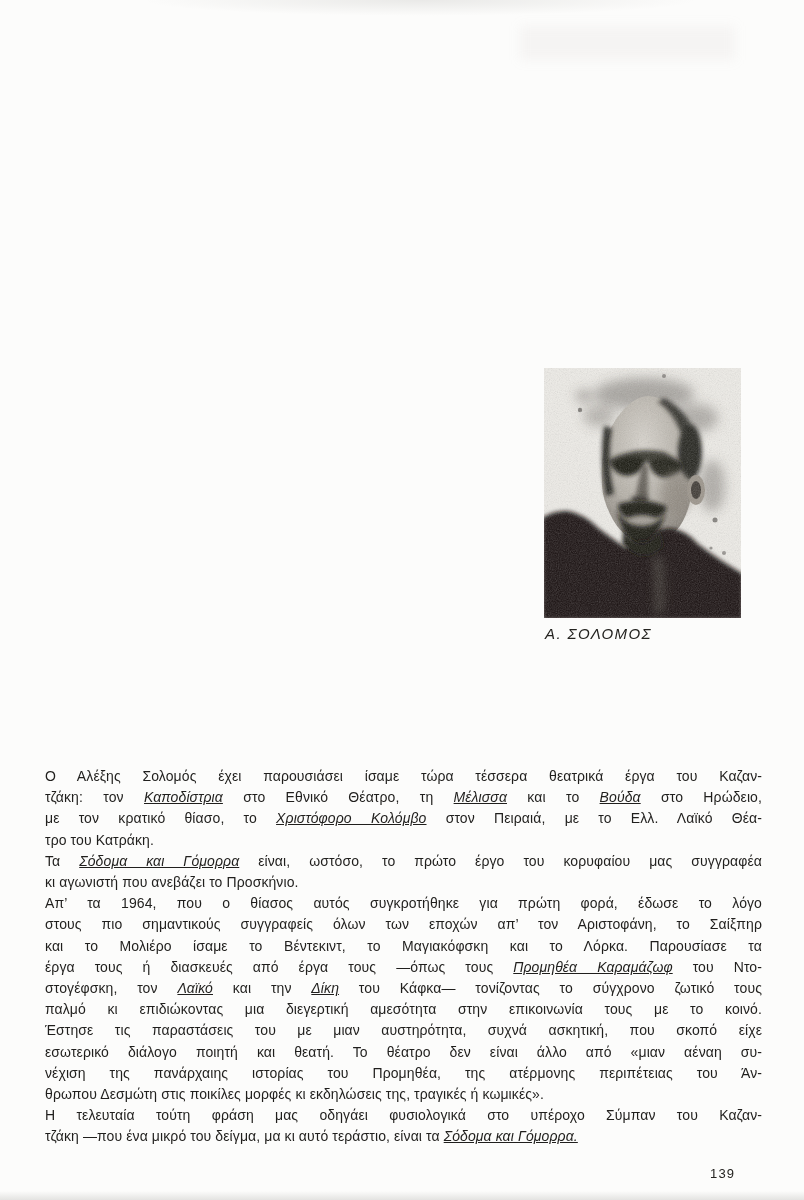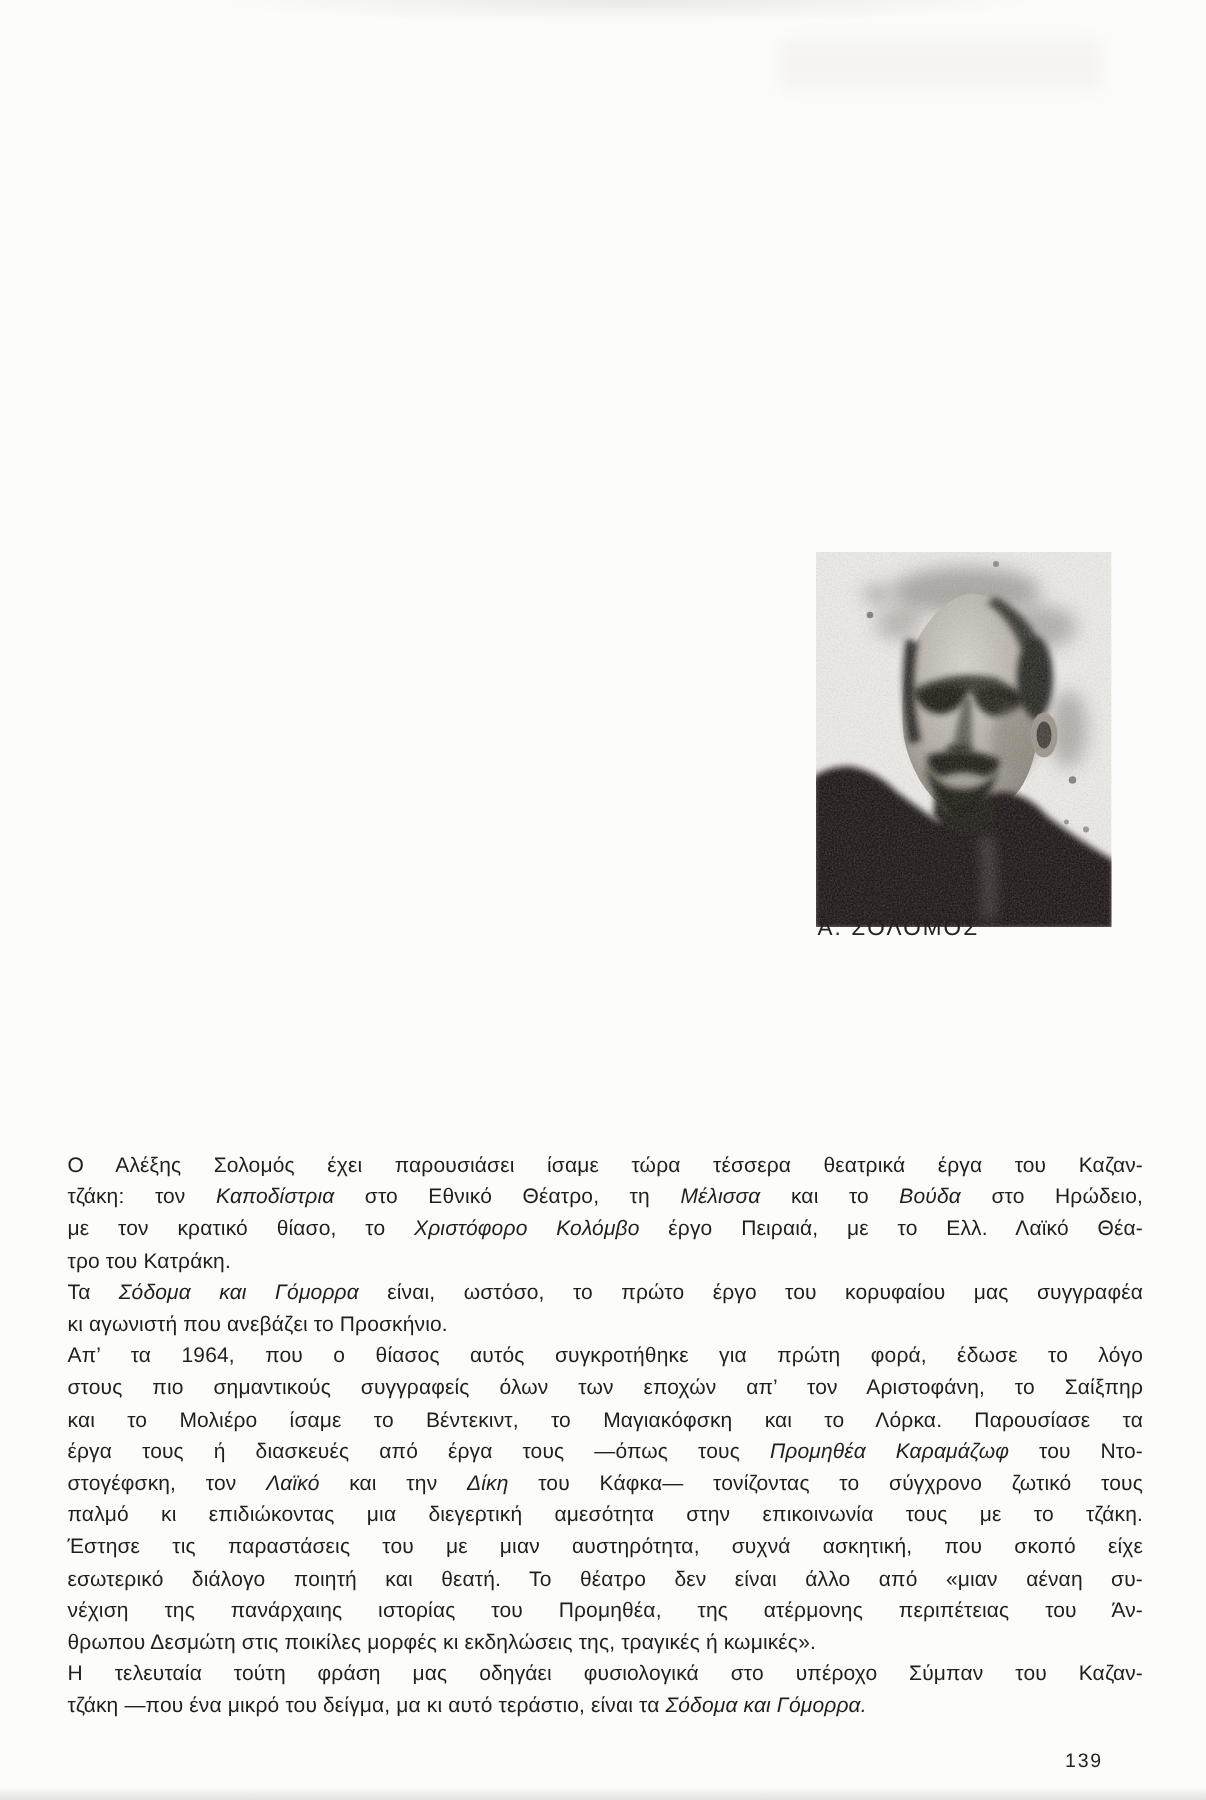--- a/index.html
+++ b/index.html
@@ -24,35 +24,35 @@
   }
   .bottom-noise{
     position:absolute;bottom:0;left:0;width:804px;height:9px;
     background:linear-gradient(to bottom, transparent, rgba(128,127,121,0.20));
   }
   .photo{
     position:absolute;left:544px;top:368px;width:197px;height:250px;
   }
   .photo svg{display:block;width:100%;height:100%;}
   .caption{
-    position:absolute;left:545px;top:610px;
-    font-size:15px;letter-spacing:1.4px;color:#242320;
+    position:absolute;left:545px;top:625px;
+    font-size:15px;letter-spacing:1.4px;color:#242320;font-style:italic;
   }
   .textblock{
     position:absolute;left:45px;top:766px;width:717px;
     font-size:14px;line-height:21.2px;letter-spacing:0.1px;color:#201f1d;
   }
   .textblock .tl{
     text-align:justify;
     text-align-last:justify;
   }
   .textblock .tl.end{
     text-align-last:left;
   }
-  .textblock i{font-style:italic;}
+  .textblock i{font-style:italic;text-decoration:underline;}
   .pagenum{
     position:absolute;left:710px;top:1166px;
     font-size:13px;letter-spacing:1.2px;color:#242320;
   }
 </style>
 </head>
 <body>
 
 <div class="sheet" style="background: rgb(252, 252, 251); color: rgb(32, 31, 29);">
 
@@ -134,30 +134,30 @@
 
       <rect width="197" height="250" filter="url(#grain)"></rect>
     </svg>
   </div>
 
   <div class="caption">Α. ΣΟΛΟΜΟΣ</div>
 
   <div class="textblock">
       <div class="tl"><span>Ο Αλέξης Σολομός έχει παρουσιάσει ίσαμε τώρα τέσσερα θεατρικά έργα του Καζαν-</span></div>
       <div class="tl"><span>τζάκη: τον </span><i>Καποδίστρια</i><span> στο Εθνικό Θέατρο, τη </span><i>Μέλισσα</i><span> και το </span><i>Βούδα</i><span> στο Ηρώδειο,</span></div>
-      <div class="tl"><span>με τον κρατικό θίασο, το </span><i>Χριστόφορο Κολόμβο</i><span> έργο Πειραιά, με το Ελλ. Λαϊκό Θέα-</span></div>
+      <div class="tl"><span>με τον κρατικό θίασο, το </span><i>Χριστόφορο Κολόμβο</i><span> στον Πειραιά, με το Ελλ. Λαϊκό Θέα-</span></div>
       <div class="tl end"><span>τρο του Κατράκη.</span></div>
       <div class="tl"><span>Τα </span><i>Σόδομα και Γόμορρα</i><span> είναι, ωστόσο, το πρώτο έργο του κορυφαίου μας συγγραφέα</span></div>
       <div class="tl end"><span>κι αγωνιστή που ανεβάζει το Προσκήνιο.</span></div>
       <div class="tl"><span>Απ’ τα 1964, που ο θίασος αυτός συγκροτήθηκε για πρώτη φορά, έδωσε το λόγο</span></div>
       <div class="tl"><span>στους πιο σημαντικούς συγγραφείς όλων των εποχών απ’ τον Αριστοφάνη, το Σαίξπηρ</span></div>
       <div class="tl"><span>και το Μολιέρο ίσαμε το Βέντεκιντ, το Μαγιακόφσκη και το Λόρκα. Παρουσίασε τα</span></div>
       <div class="tl"><span>έργα τους ή διασκευές από έργα τους —όπως τους </span><i>Προμηθέα Καραμάζωφ</i><span> του Ντο-</span></div>
       <div class="tl"><span>στογέφσκη, τον </span><i>Λαϊκό</i><span> και την </span><i>Δίκη</i><span> του Κάφκα— τονίζοντας το σύγχρονο ζωτικό τους</span></div>
-      <div class="tl"><span>παλμό κι επιδιώκοντας μια διεγερτική αμεσότητα στην επικοινωνία τους με το τζάκη.</span></div>
+      <div class="tl"><span>παλμό κι επιδιώκοντας μια διεγερτική αμεσότητα στην επικοινωνία τους με το κοινό.</span></div>
       <div class="tl"><span>Έστησε τις παραστάσεις του με μιαν αυστηρότητα, συχνά ασκητική, που σκοπό είχε</span></div>
       <div class="tl"><span>εσωτερικό διάλογο ποιητή και θεατή. Το θέατρο δεν είναι άλλο από «μιαν αέναη συ-</span></div>
       <div class="tl"><span>νέχιση της πανάρχαιης ιστορίας του Προμηθέα, της ατέρμονης περιπέτειας του Άν-</span></div>
       <div class="tl end"><span>θρωπου Δεσμώτη στις ποικίλες μορφές κι εκδηλώσεις της, τραγικές ή κωμικές».</span></div>
       <div class="tl"><span>Η τελευταία τούτη φράση μας οδηγάει φυσιολογικά στο υπέροχο Σύμπαν του Καζαν-</span></div>
       <div class="tl end"><span>τζάκη —που ένα μικρό του δείγμα, μα κι αυτό τεράστιο, είναι τα </span><i>Σόδομα και Γόμορρα.</i></div>
     </div>
 
   <div class="pagenum">139</div>
 

